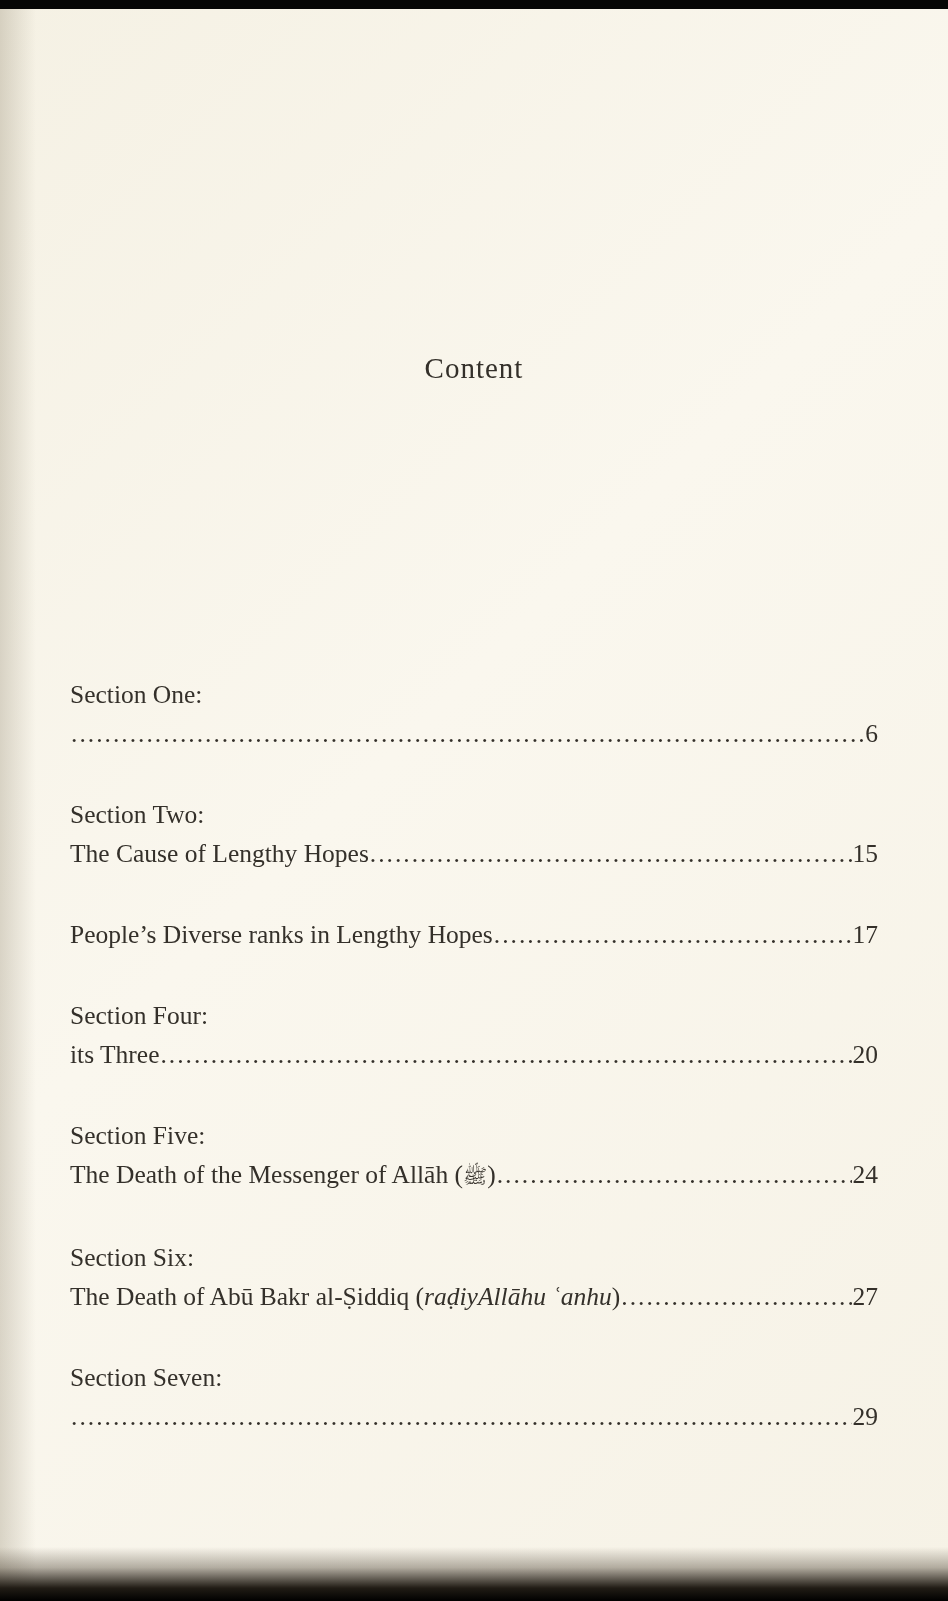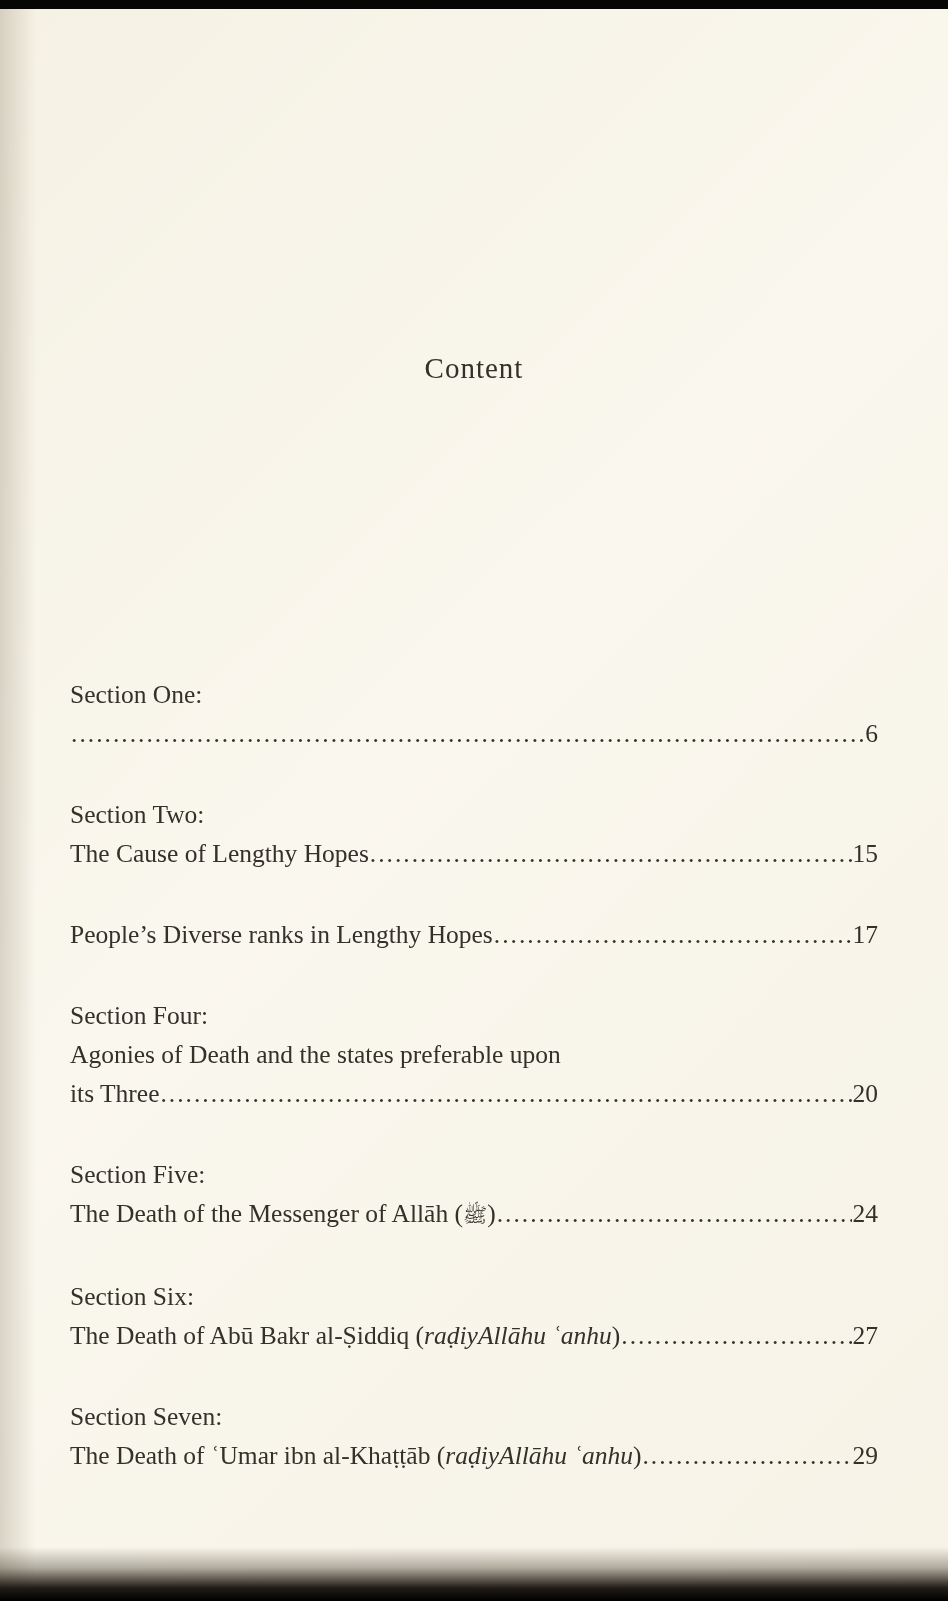--- a/index.html
+++ b/index.html
@@ -124,23 +124,20 @@
             <span class="line-text"><span>People’s Diverse ranks in Lengthy Hopes</span></span>
             <span class="dots">............................................................................................................................................................................................................................</span>
             <span class="pagenum">17</span>
           </div>
         </div>
         <div class="entry">
           <div class="entry-line">
             <span class="line-text">Section Four:</span>
           </div>
           <div class="entry-line">
-            <span class="line-text"><span>Agonies of Death and the states preferable upon</span></span>
-          </div>
-          <div class="entry-line">
             <span class="line-text"><span>its Three</span></span>
             <span class="dots">............................................................................................................................................................................................................................</span>
             <span class="pagenum">20</span>
           </div>
         </div>
         <div class="entry">
           <div class="entry-line">
             <span class="line-text">Section Five:</span>
           </div>
           <div class="entry-line">
@@ -157,21 +154,20 @@
             <span class="line-text"><span>The Death of Abū Bakr al-Ṣiddiq (</span><span class="italic">raḍiyAllāhu ʿanhu</span><span>)</span></span>
             <span class="dots">............................................................................................................................................................................................................................</span>
             <span class="pagenum">27</span>
           </div>
         </div>
         <div class="entry">
           <div class="entry-line">
             <span class="line-text">Section Seven:</span>
           </div>
           <div class="entry-line">
-            <span class="line-text"><span>The Death of ʿUmar ibn al-Khaṭṭāb (</span><span class="italic">raḍiyAllāhu ʿanhu</span><span>) </span></span>
             <span class="dots">............................................................................................................................................................................................................................</span>
             <span class="pagenum">29</span>
           </div>
         </div>
       </div>
   </div>
   <div class="edge-left"></div>
   <div class="edge-top"></div>
   <div class="edge-bottom"></div>
 </div>

